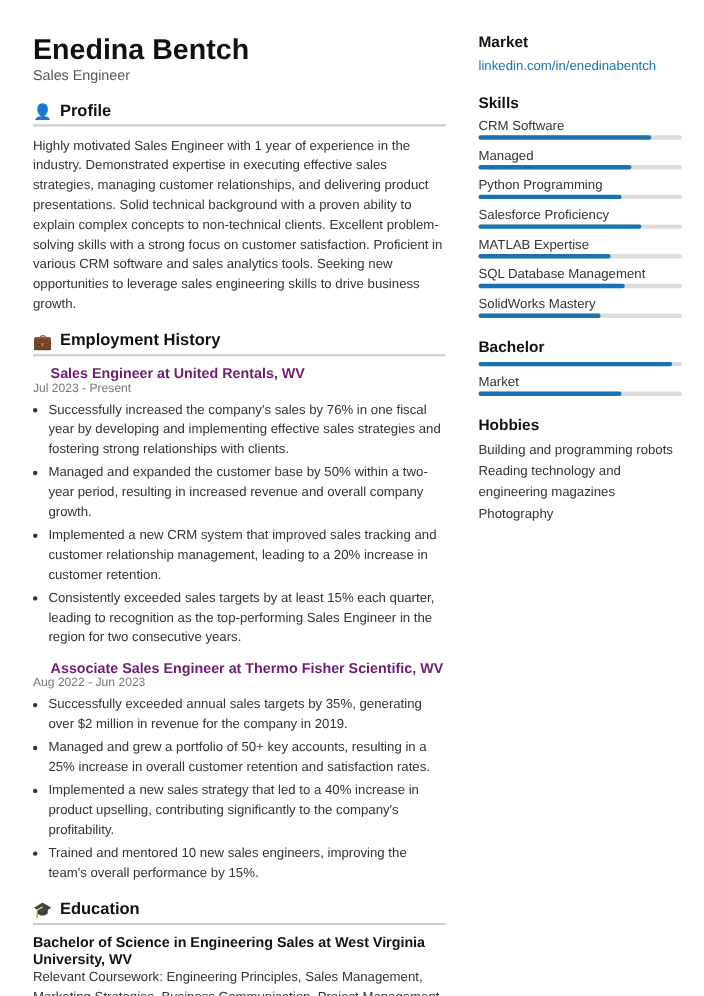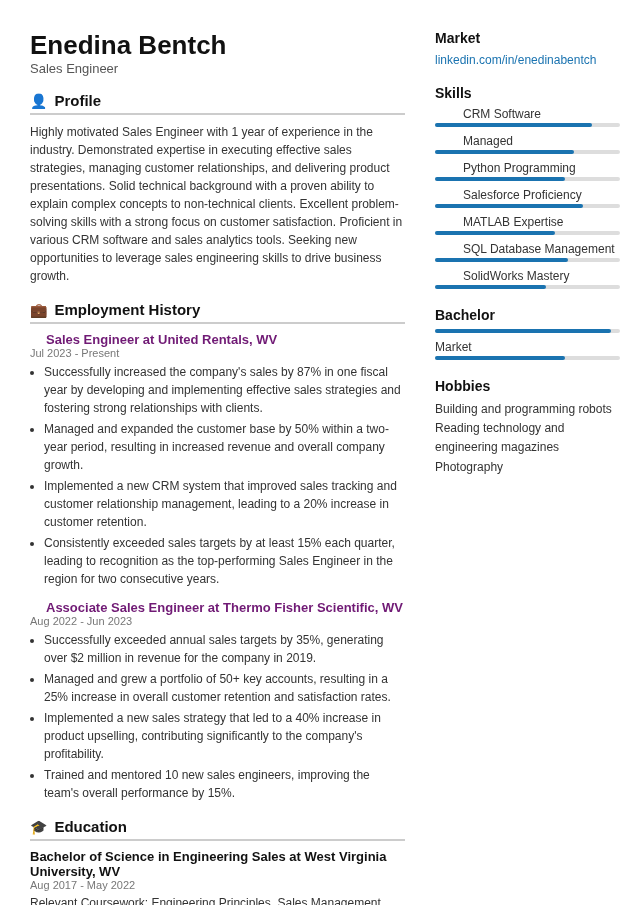--- a/index.html
+++ b/index.html
@@ -128,21 +128,20 @@
       text-decoration: none;
     }
 
     .skill-item {
       margin-bottom: 7px;
     }
     .skill-name {
       font-size: 12px;
       color: #333;
       margin-bottom: 2px;
-      margin-left: 28px;
     }
     .skill-bar-bg {
       background: #ddd;
       height: 4px;
       border-radius: 2px;
       width: 100%;
     }
     .skill-bar-fill {
       background: #1a73b0;
       height: 4px;
@@ -190,21 +189,21 @@
     <div class="section">
       <div class="section-header">
         <span class="icon">💼</span>
         <span>Employment History</span>
       </div>
 
       <div class="job-block">
         <div class="job-title-line">Sales Engineer at United Rentals, WV</div>
         <div class="job-date">Jul 2023 - Present</div>
         <ul class="job-bullets">
-          <li>Successfully increased the company's sales by 87% in one fiscal year by developing and implementing effective sales strategies and fostering strong relationships with clients.</li>
+          <li>Successfully increased the company's sales by 76% in one fiscal year by developing and implementing effective sales strategies and fostering strong relationships with clients.</li>
           <li>Managed and expanded the customer base by 50% within a two-year period, resulting in increased revenue and overall company growth.</li>
           <li>Implemented a new CRM system that improved sales tracking and customer relationship management, leading to a 20% increase in customer retention.</li>
           <li>Consistently exceeded sales targets by at least 15% each quarter, leading to recognition as the top-performing Sales Engineer in the region for two consecutive years.</li>
         </ul>
       </div>
 
       <div class="job-block">
         <div class="job-title-line">Associate Sales Engineer at Thermo Fisher Scientific, WV</div>
         <div class="job-date">Aug 2022 - Jun 2023</div>
         <ul class="job-bullets">
@@ -216,21 +215,20 @@
       </div>
     </div>
 
     <div class="section">
       <div class="section-header">
         <span class="icon">🎓</span>
         <span>Education</span>
       </div>
       <div class="edu-block">
         <div class="edu-title">Bachelor of Science in Engineering Sales at West Virginia University, WV</div>
-        <div class="edu-date">Aug 2017 - May 2022</div>
         <div class="edu-text">Relevant Coursework: Engineering Principles, Sales Management, Marketing Strategies, Business Communication, Project Management, Product Development, Market Analysis, Customer Relationship Management, Technical Sales, Business Law, and Negotiation Techniques.</div>
       </div>
     </div>
 
   </div>
 
   <div class="right">
 
 
     <div class="right-section">

